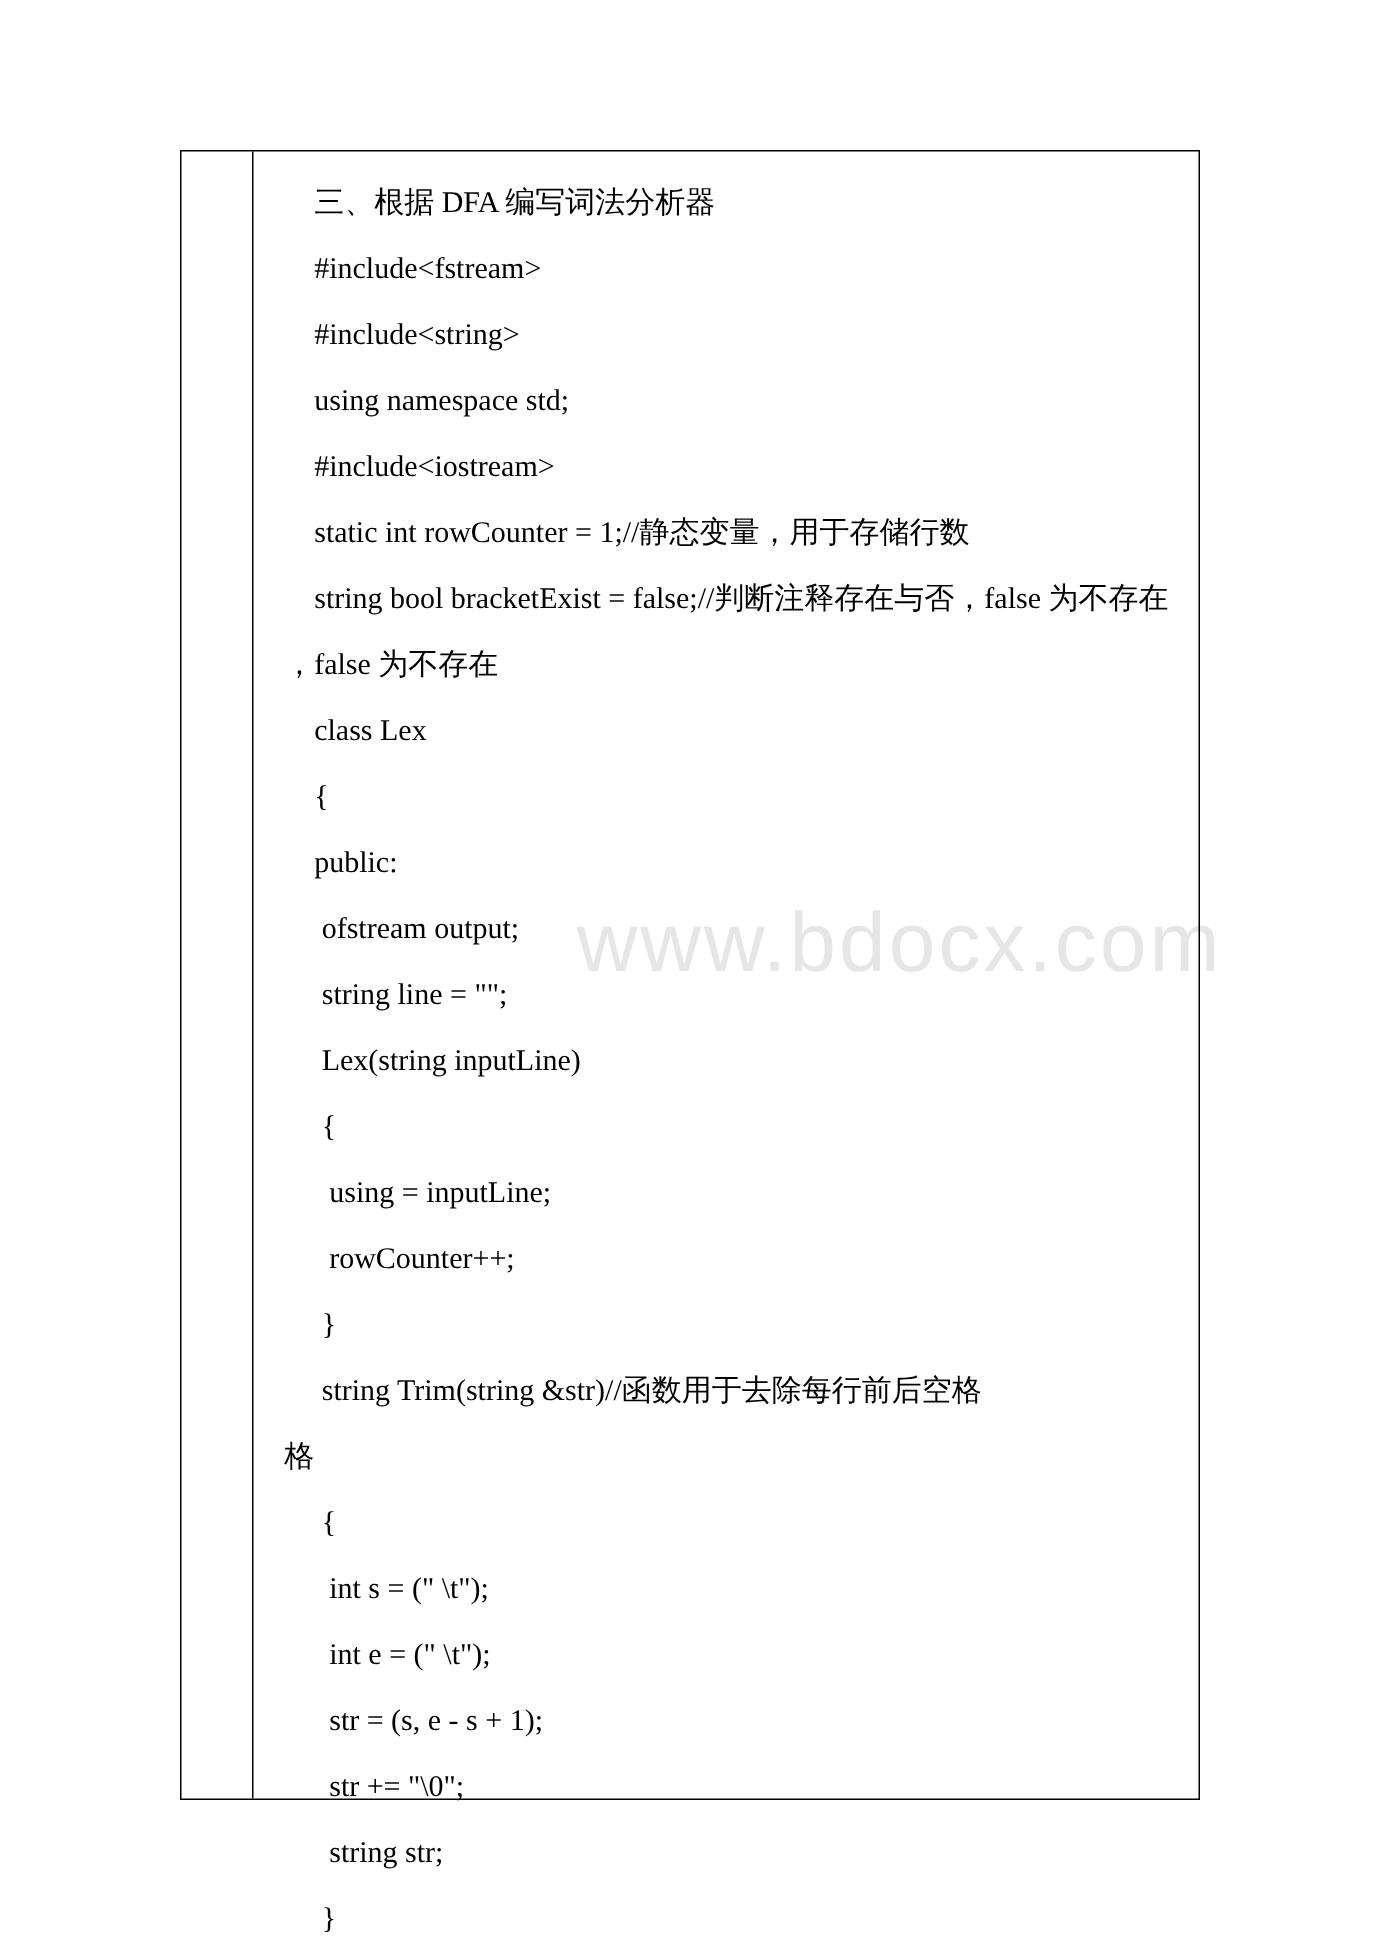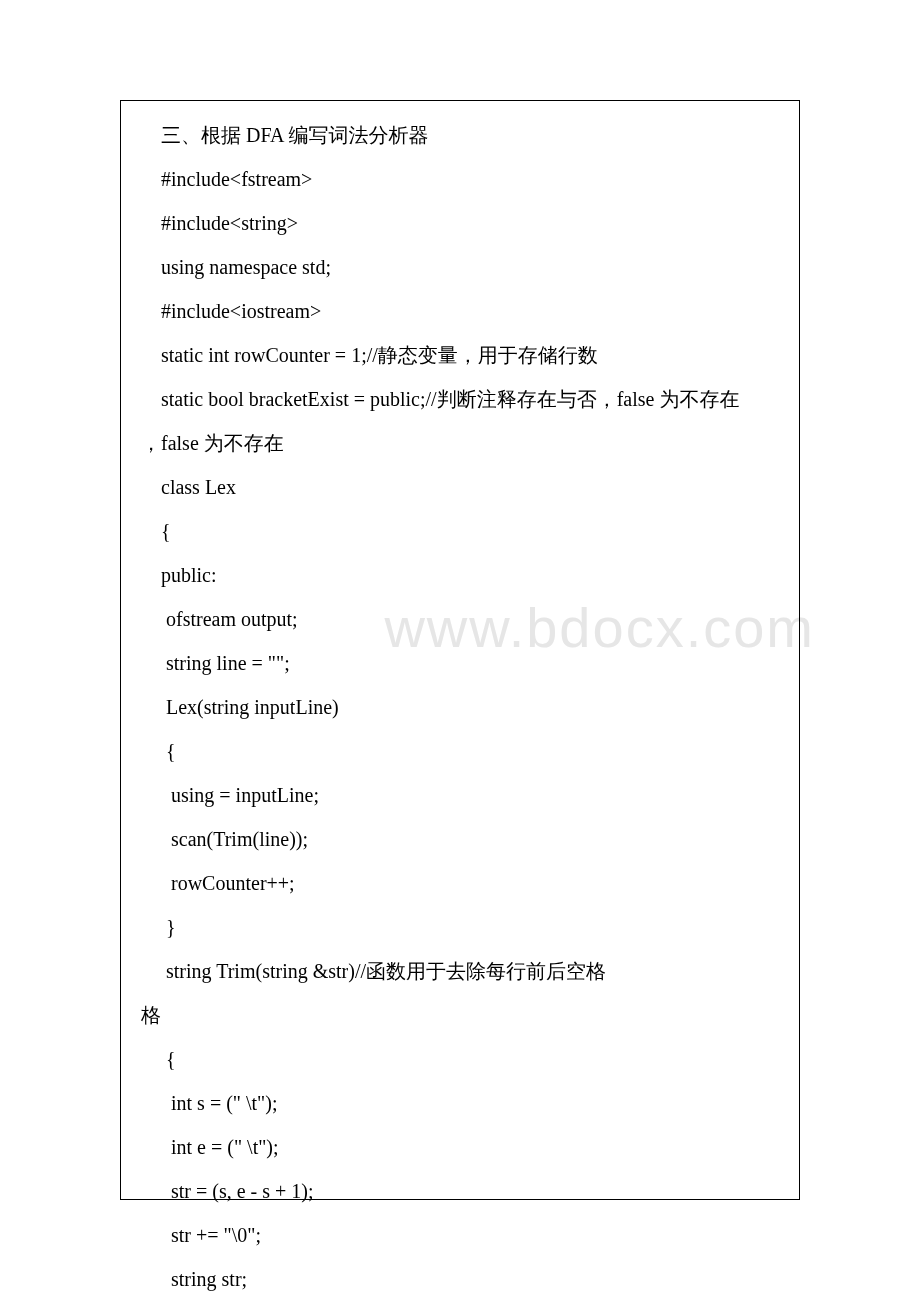--- a/index.html
+++ b/index.html
@@ -47,48 +47,46 @@
     font-size: 56px;
     color: #e6e6e6;
     font-family: Arial, sans-serif;
     letter-spacing: 2px;
     pointer-events: none;
     z-index: 0;
   }
   .content-layer {
     position: relative;
     z-index: 1;
-    flex-direction: column;
   }
 </style>
 </head>
 <body>
 
 <div class="page">
   <div class="watermark">www.bdocx.com</div>
   <div class="table-frame content-layer">
     <div class="col-left"></div>
     <div class="col-right" id="code-container">
         <div class="code-line">    三、根据 DFA 编写词法分析器</div>
         <div class="code-line">    #include&lt;fstream&gt;</div>
         <div class="code-line">    #include&lt;string&gt;</div>
         <div class="code-line">    using namespace std;</div>
         <div class="code-line">    #include&lt;iostream&gt;</div>
         <div class="code-line">    static int rowCounter = 1;//静态变量，用于存储行数</div>
-        <div class="code-line">    static bool bracketExist = public;//判断注释存在与否，false 为不存在</div>
+        <div class="code-line">    string bool bracketExist = false;//判断注释存在与否，false 为不存在</div>
         <div class="code-line">，false 为不存在</div>
         <div class="code-line">    class Lex</div>
         <div class="code-line">    {</div>
         <div class="code-line">    public:</div>
         <div class="code-line">     ofstream output;</div>
         <div class="code-line">     string line = "";</div>
         <div class="code-line">     Lex(string inputLine)</div>
         <div class="code-line">     {</div>
         <div class="code-line">      using = inputLine;</div>
-        <div class="code-line">      scan(Trim(line));</div>
         <div class="code-line">      rowCounter++;</div>
         <div class="code-line">     }</div>
         <div class="code-line">     string Trim(string &amp;str)//函数用于去除每行前后空格</div>
         <div class="code-line">格</div>
         <div class="code-line">     {</div>
         <div class="code-line">      int s = (" \t");</div>
         <div class="code-line">      int e = (" \t");</div>
         <div class="code-line">      str = (s, e - s + 1);</div>
         <div class="code-line">      str += "\0";</div>
         <div class="code-line">      string str;</div>

